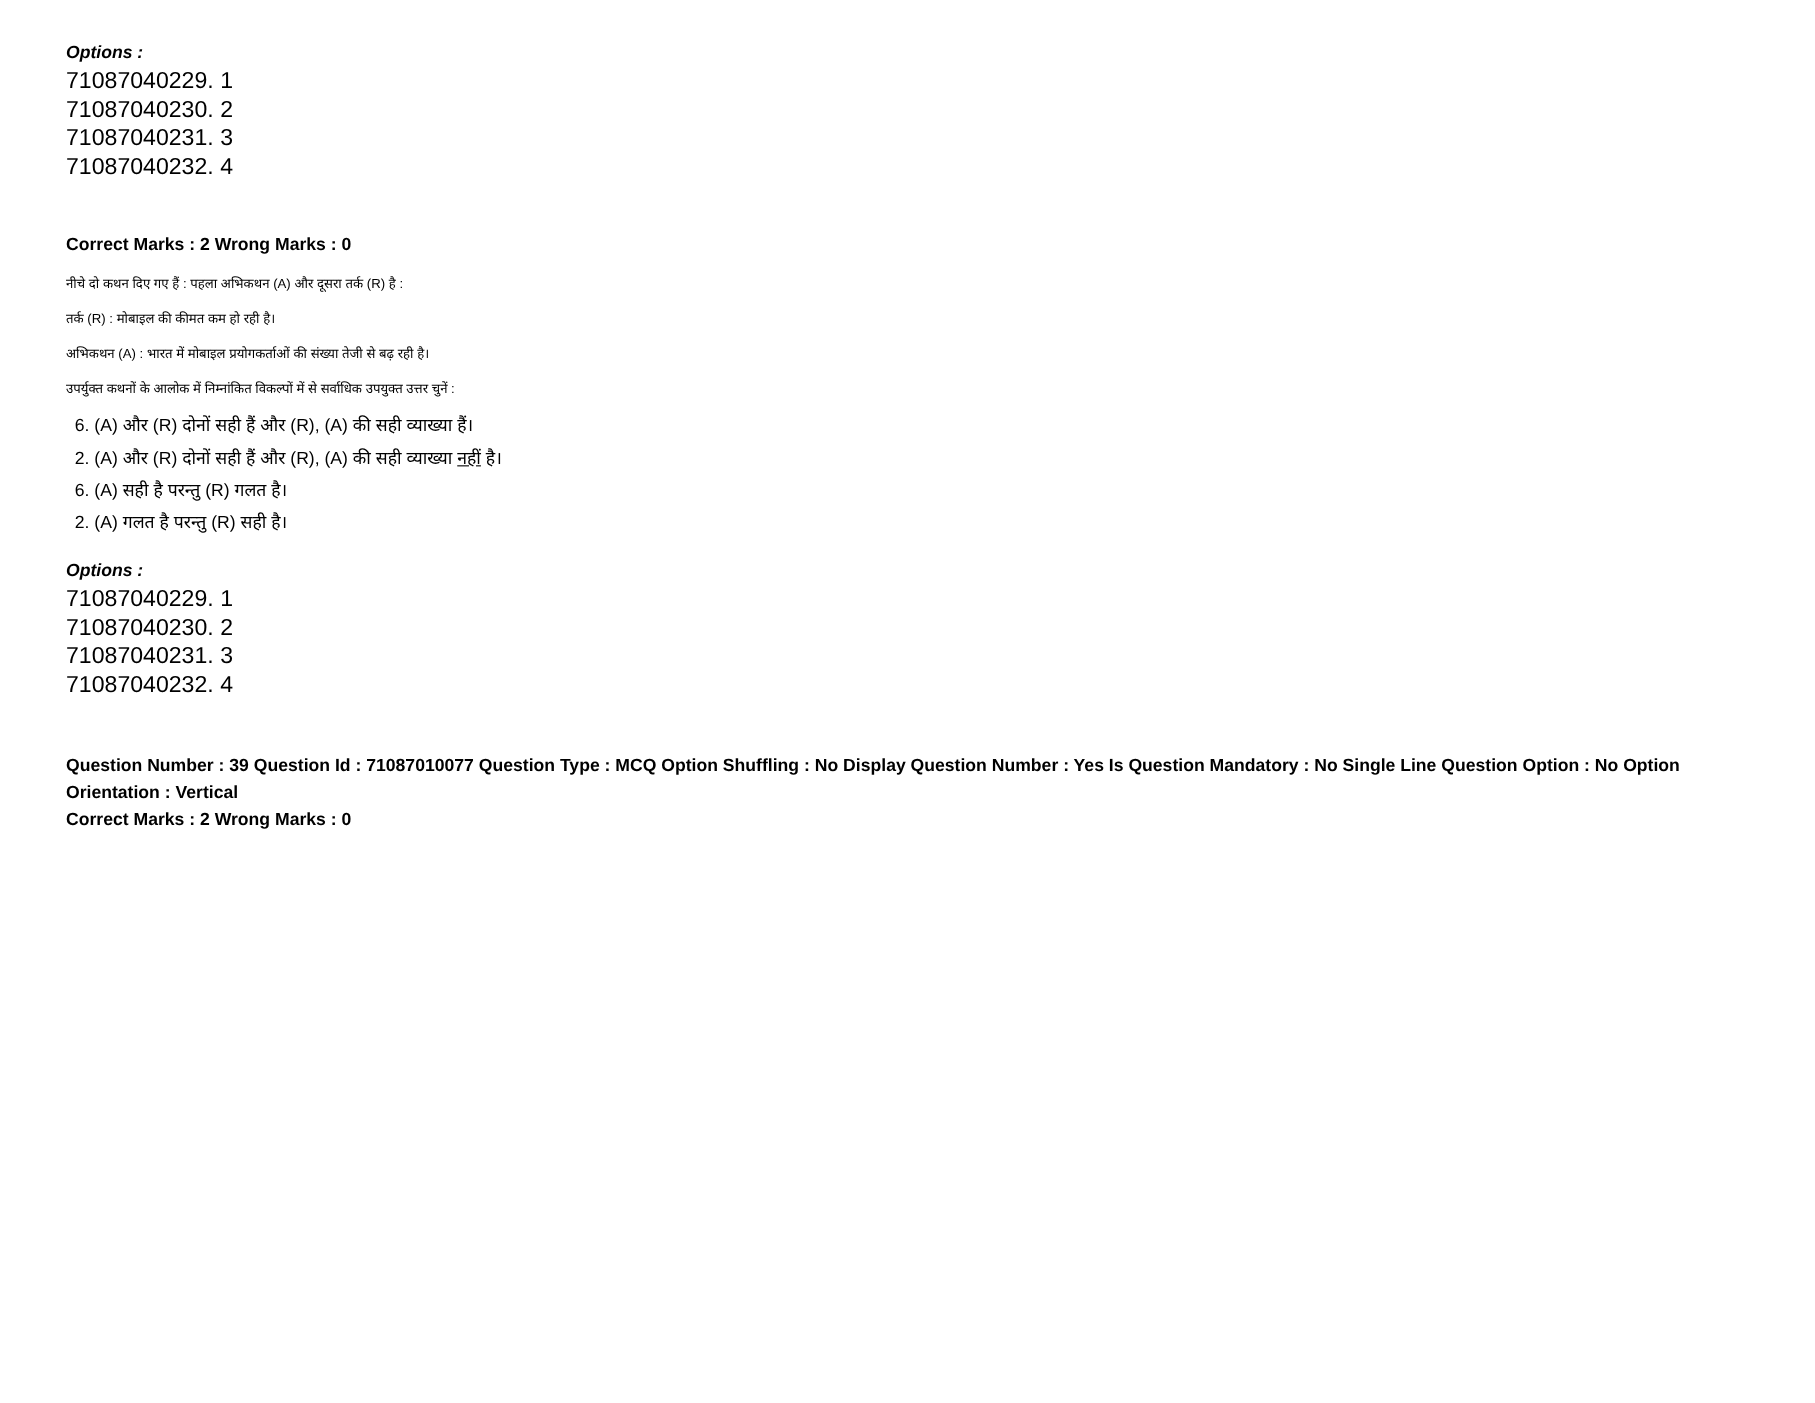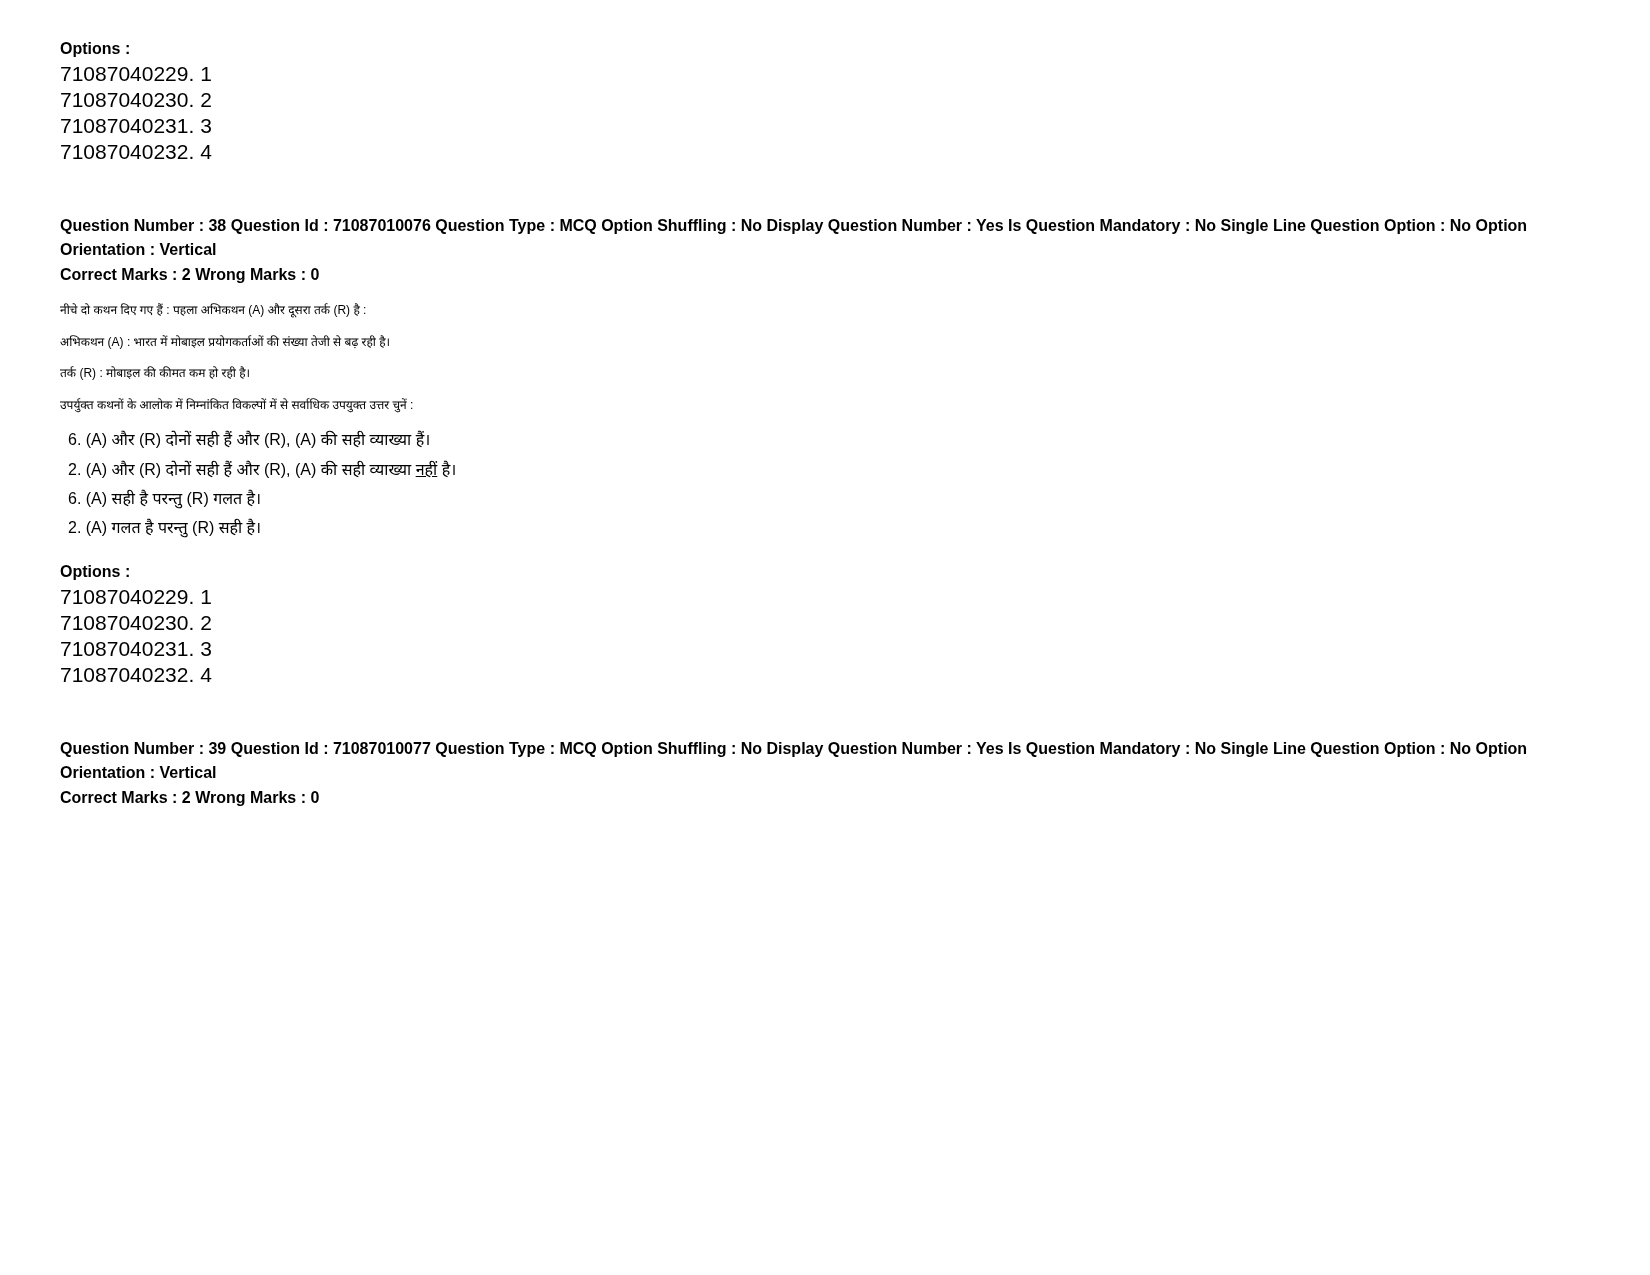--- a/index.html
+++ b/index.html
@@ -15,20 +15,21 @@
       padding: 40px 60px;
       width: 1650px;
       min-height: 1275px;
     }
     .section {
       margin-bottom: 30px;
     }
     .options-label {
       font-weight: bold;
       margin-bottom: 4px;
+      font-style: italic;
     }
     .option-line {
       margin-bottom: 2px;
       font-size: 21px;
     }
     .question-header {
       font-weight: bold;
       margin-bottom: 4px;
       line-height: 1.5;
     }
@@ -62,35 +63,32 @@
   <div class="options-label">Options :</div>
   <div class="option-line">71087040229. 1</div>
   <div class="option-line">71087040230. 2</div>
   <div class="option-line">71087040231. 3</div>
   <div class="option-line">71087040232. 4</div>
 </div>
 
 <div class="divider"></div>
 
 <div class="section">
-  <div class="question-header">
-    Question Number : 38 Question Id : 71087010076 Question Type : MCQ Option Shuffling : No Display Question Number : Yes Is Question Mandatory : No Single Line Question Option : No Option Orientation : Vertical
-  </div>
   <div class="marks-line">
     Correct Marks : 2 Wrong Marks : 0
   </div>
 
   <div class="hindi-text">
     नीचे दो कथन दिए गए हैं : पहला अभिकथन (A) और दूसरा तर्क (R) है :
   </div>
   <div class="hindi-text">
-    अभिकथन (A) : भारत में मोबाइल प्रयोगकर्ताओं की संख्या तेजी से बढ़ रही है।
+    तर्क (R) : मोबाइल की कीमत कम हो रही है।
   </div>
   <div class="hindi-text">
-    तर्क (R) : मोबाइल की कीमत कम हो रही है।
+    अभिकथन (A) : भारत में मोबाइल प्रयोगकर्ताओं की संख्या तेजी से बढ़ रही है।
   </div>
   <div class="hindi-text">
     उपर्युक्त कथनों के आलोक में निम्नांकित विकल्पों में से सर्वाधिक उपयुक्त उत्तर चुनें :
   </div>
 
   <div class="numbered-option">
     6. (A) और (R) दोनों सही हैं और (R), (A) की सही व्याख्या हैं।
   </div>
   <div class="numbered-option">
     2. (A) और (R) दोनों सही हैं और (R), (A) की सही व्याख्या <span class="underline">नहीं</span> है।

